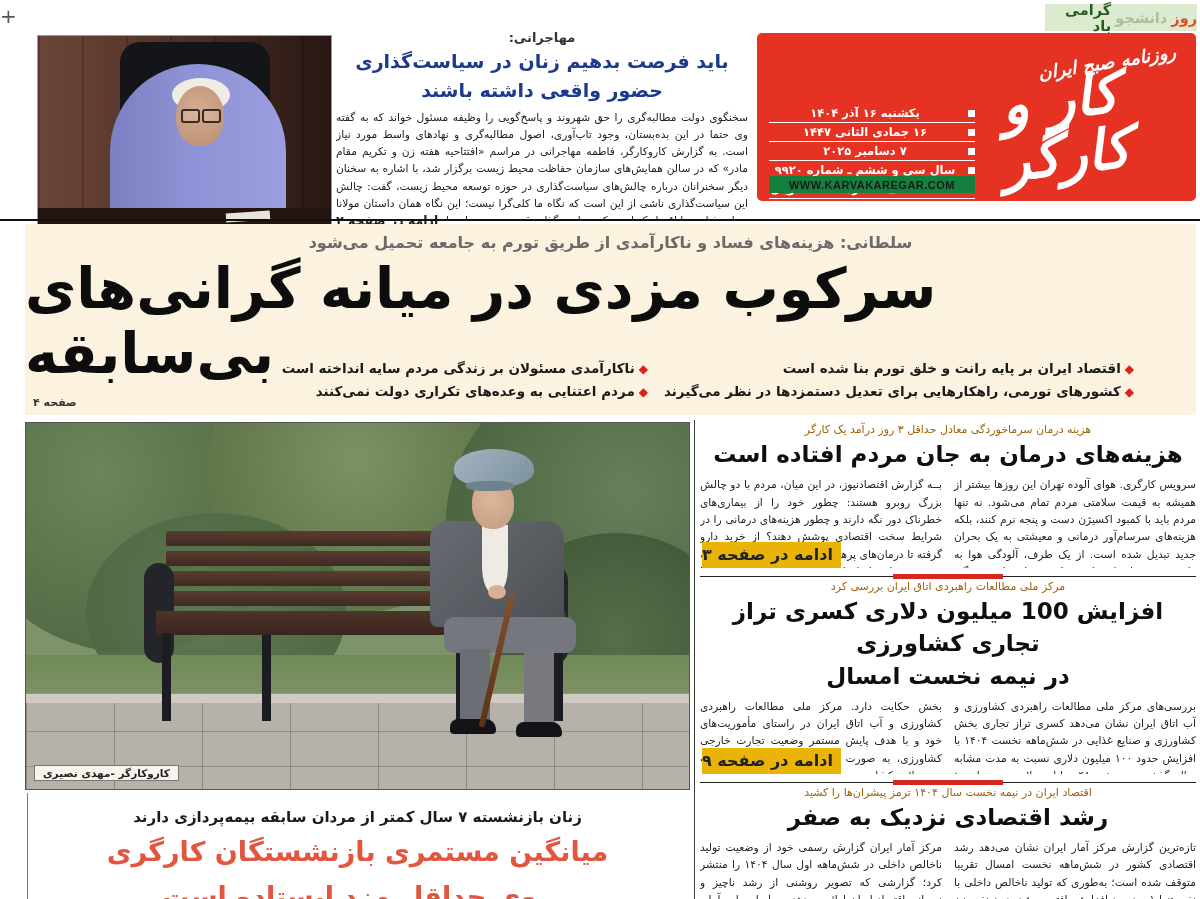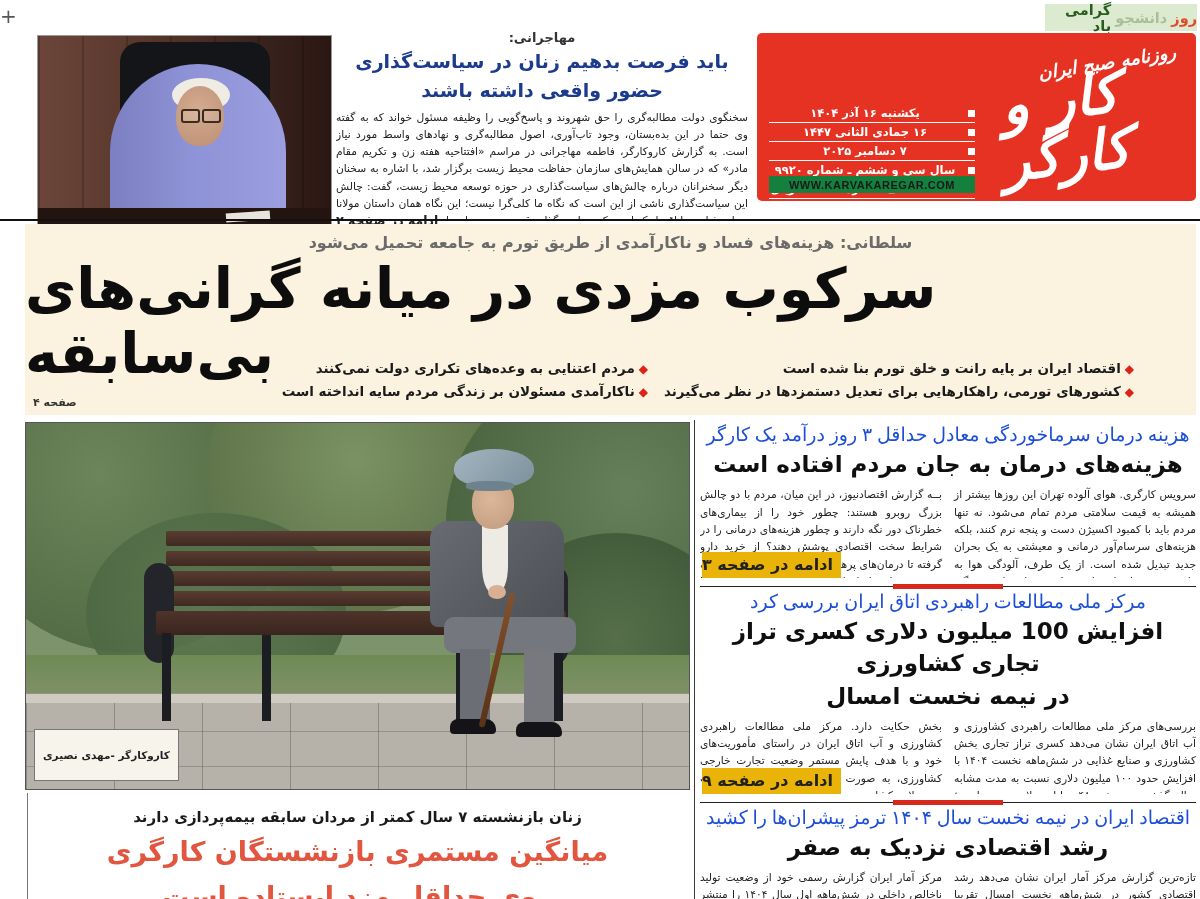--- a/index.html
+++ b/index.html
@@ -90,30 +90,30 @@
   .m-shirt{position:absolute;left:456px;top:102px;width:26px;height:68px;background:#edebe4;border-radius:0 0 40% 40%;}
   .m-thighs{position:absolute;left:418px;top:194px;width:132px;height:36px;background:#75777e;border-radius:10px;}
   .m-shin{position:absolute;width:30px;background:#6c6e75;}
   .sh1{left:434px;top:226px;height:74px;} .sh2{left:498px;top:226px;height:76px;background:#77797f;}
   .m-shoe{position:absolute;width:46px;height:15px;background:#131318;border-radius:8px 10px 4px 4px;}
   .mo1{left:424px;top:296px;} .mo2{left:490px;top:299px;}
   .m-cane{position:absolute;left:468px;top:168px;width:6px;height:138px;border-radius:3px;
           background:linear-gradient(#83512d,#5a3216);transform:rotate(13deg);}
   .m-hand{position:absolute;left:462px;top:162px;width:18px;height:14px;border-radius:50%;background:#d9b093;}
   .photo-credit{position:absolute;left:8px;bottom:8px;background:#f7f4ec;border:1px solid #777;
-                padding:19px 8px;font-size:10.5px;font-weight:bold;color:#222;}
+                padding:1px 8px;font-size:10.5px;font-weight:bold;color:#222;}
   
   .pension{position:absolute;left:25px;top:794px;width:665px;}
   .pension-rule{position:absolute;left:27px;top:793px;width:1px;height:106px;background:#777;}
   .pension-kicker{text-align:center;font-size:15px;font-weight:bold;color:#1a1a1a;margin-top:14px;}
   .pension-title{text-align:center;font-size:27px;font-weight:bold;color:#e2563f;line-height:1.65;margin-top:4px;}
   
   .rightcol{position:absolute;left:700px;top:420px;width:496px;}
   .article{position:relative;}
-  .art-kicker{text-align:center;font-size:19px;color:#1d4ed8;padding-top:3px;font-family:Liberation Serif, serif;}
+  .art-kicker{text-align:center;font-size:11px;color:#a16207;padding-top:3px;}
   .art-title{text-align:center;font-size:23px;font-weight:bold;color:#0f0f0f;line-height:1.4;margin-top:2px;}
   .art-body{display:flex;gap:12px;margin-top:6px;font-size:10.7px;line-height:1.62;text-align:justify;
             color:#222;overflow:hidden;position:relative;}
   .art-body .col{flex:1;}
   .art-continue{position:absolute;left:2px;bottom:0;font-size:16px;font-weight:bold;background:#eab308;padding-right:8px;}
   .art-rule{position:relative;border-top:1px solid #222;margin-top:8px;}
   .art-rule .red{position:absolute;top:-3px;left:50%;transform:translateX(-50%);width:110px;height:5px;background:#d6281c;}
   .h92{height:92px;} .h76{height:76px;} .h84{height:84px;}
 </style>
 </head>
@@ -171,22 +171,22 @@
   <div class="toprule"></div>
 
   <div class="cream">
     <div class="cream-kicker">سلطانی: هزینه‌های فساد و ناکارآمدی از طریق تورم به جامعه تحمیل می‌شود</div>
     <div class="cream-title">سرکوب مزدی در میانه گرانی‌های بی‌سابقه</div>
     <div class="bullets br">
       <div class="bullet"><span class="dia">◆</span><span>اقتصاد ایران بر پایه رانت و خلق تورم بنا شده است</span></div>
       <div class="bullet"><span class="dia">◆</span><span>کشورهای تورمی، راهکارهایی برای تعدیل دستمزدها در نظر می‌گیرند</span></div>
     </div>
     <div class="bullets bl">
+      <div class="bullet"><span class="dia">◆</span><span>ناکارآمدی مسئولان بر زندگی مردم سایه انداخته است</span></div>
       <div class="bullet"><span class="dia">◆</span><span>مردم اعتنایی به وعده‌های تکراری دولت نمی‌کنند</span></div>
-      <div class="bullet"><span class="dia">◆</span><span>ناکارآمدی مسئولان بر زندگی مردم سایه انداخته است</span></div>
     </div>
     <div class="cream-pageref">صفحه ۴</div>
   </div>
 
   <div class="vdivider"></div>
 
   <div class="bench">
     <div class="bush bu1"></div>
     <div class="bush bu2"></div>
     <div class="bush bu3"></div>

